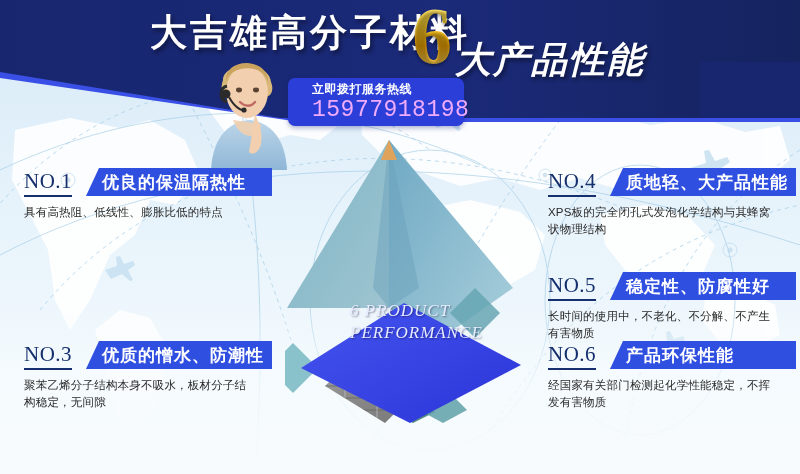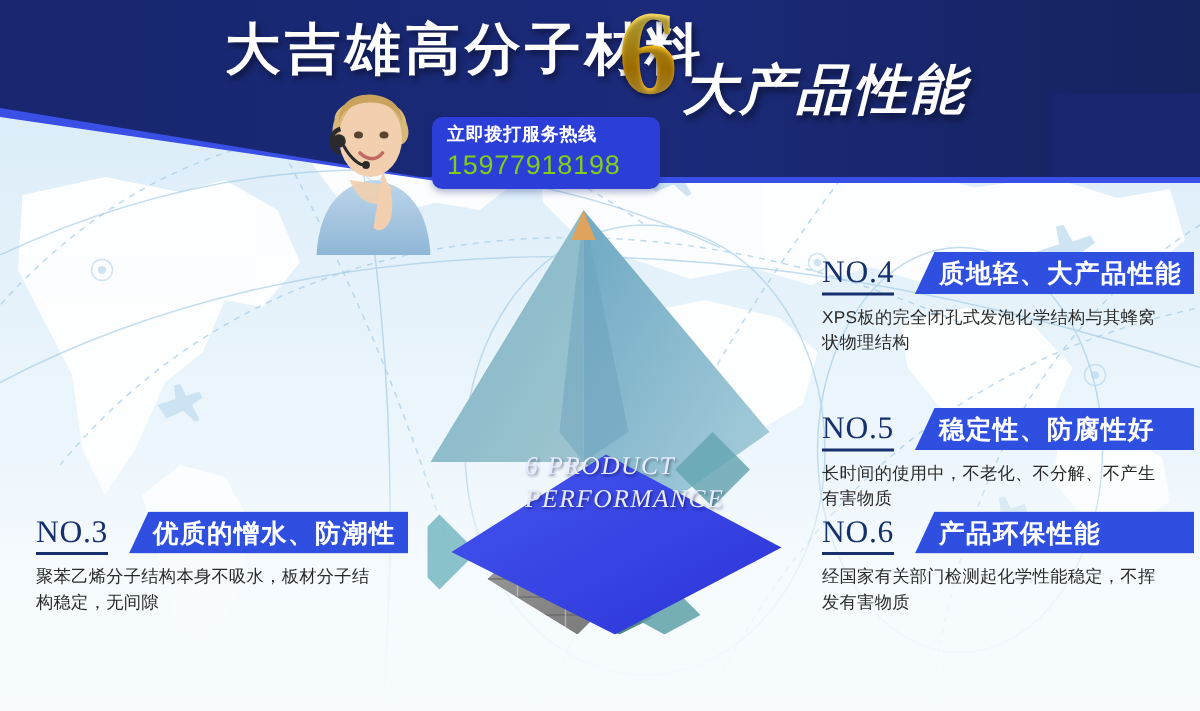--- a/index.html
+++ b/index.html
@@ -43,28 +43,28 @@
     text-shadow:2px 3px 4px rgba(0,0,0,.45);
     font-style:italic;
   }
 
   
   .agent{position:absolute;left:203px;top:52px;width:92px;height:118px;overflow:hidden;}
   .agent svg{display:block;}
 
   
   .hotline{
-    position:absolute;left:288px;top:78px;width:152px;height:48px;
+    position:absolute;left:288px;top:78px;width:176px;height:48px;
     background:#2b3fd8;border-radius:7px;
     box-shadow:0 2px 5px rgba(20,35,120,.35);
-    padding:3px 0 0 10px;box-sizing:border-box;
+    padding:3px 0 0 24px;box-sizing:border-box;
   }
   .hotline .h-label{color:#ffffff;font-size:12px;font-weight:bold;letter-spacing:.5px;line-height:16px;}
-  .hotline .h-num{color:#84cc16;font-family:Liberation Sans, sans-serif;
-    font-size:18px;line-height:26px;letter-spacing:.5px;}
+  .hotline .h-num{color:#f0abfc;font-family:Liberation Mono, monospace;
+    font-size:23px;line-height:26px;letter-spacing:.5px;}
 
   
   .center{position:absolute;left:285px;top:138px;width:270px;height:285px;}
   .center svg{display:block;}
   .dia-text{
     position:absolute;left:350px;top:300px;width:150px;text-align:left;
     color:#e8ecff;font-family:"Liberation Serif","DejaVu Serif",serif;
     font-style:italic;font-size:17px;line-height:22px;letter-spacing:1px;
     text-shadow:1px 1px 2px rgba(0,0,40,.45);
   }
@@ -275,20 +275,28 @@
 
   <div class="title">大吉雄高分子材料</div>
   <div class="bignum">6</div>
   <div class="subtitle">大产品性能</div>
 
   <div class="hotline">
     <div class="h-label">立即拨打服务热线</div>
     <div class="h-num">15977918198</div>
   </div>
 
+  <div class="feat left" style="top:168px">
+    <div class="head">
+      <span class="no">NO.1</span>
+      <span class="banner-tag"></span>
+      <span class="tag-text">优良的保温隔热性</span>
+    </div>
+    <div class="desc">具有高热阻、低线性、膨胀比低的特点</div>
+  </div>
 
 
   <div class="feat left" style="top:341px">
     <div class="head">
       <span class="no">NO.3</span>
       <span class="banner-tag"></span>
       <span class="tag-text">优质的憎水、防潮性</span>
     </div>
     <div class="desc">聚苯乙烯分子结构本身不吸水，板材分子结构稳定，无间隙</div>
   </div>

